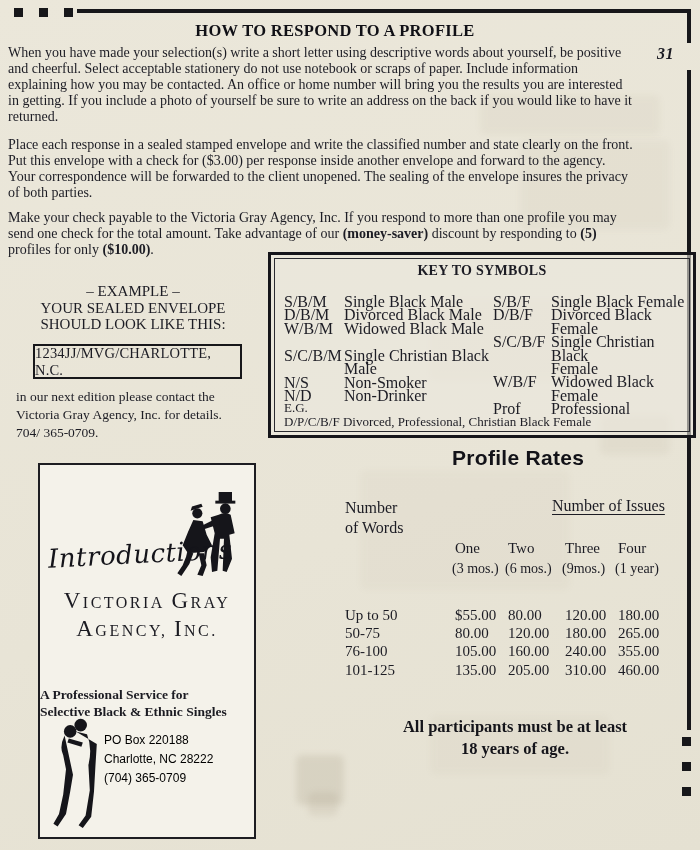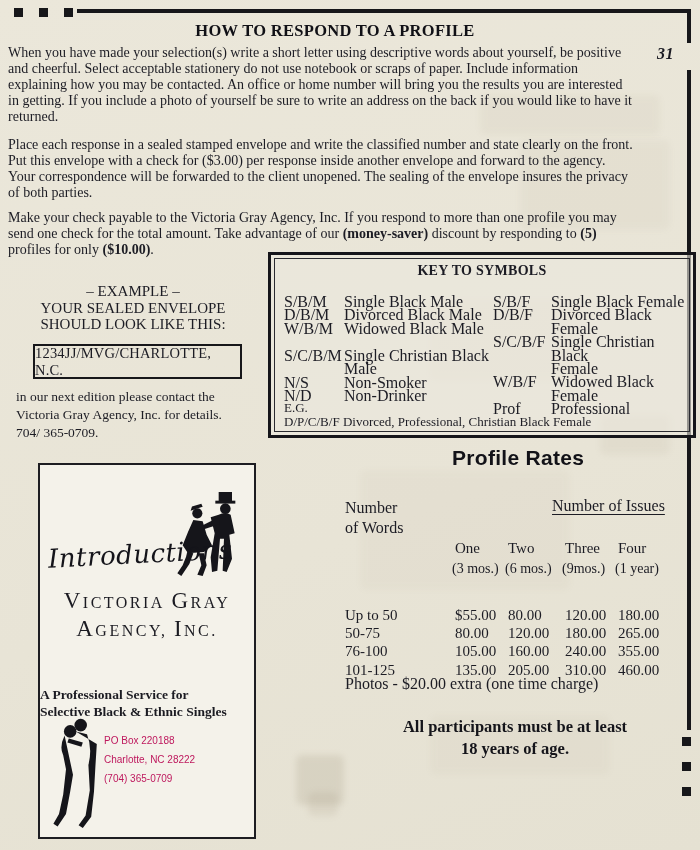--- a/index.html
+++ b/index.html
@@ -41,21 +41,21 @@
   .rg-data{top:606px;font-size:15px;line-height:18.2px;}
   .photos-note{position:absolute;left:345px;top:675px;font-size:16px;}
   .age-note{position:absolute;left:360px;top:716px;width:310px;text-align:center;font-weight:bold;font-size:16.5px;line-height:22px;color:#14141a;}
   
   .ad-box{position:absolute;left:38px;top:463px;width:214px;height:372px;background:#f4f2ea;border:2px solid #1d1d22;}
   .ad-script{position:absolute;left:8px;top:74px;font-family:"DejaVu Serif",serif;font-style:italic;font-size:26px;letter-spacing:.5px;transform:rotate(-3deg);color:#14141a;}
   .adname{position:absolute;left:0;width:100%;text-align:center;letter-spacing:2.5px;color:#1b1b22;}
   .adname .big{font-size:23px;}
   .adname .sm{font-size:16px;}
   .ad-tag{position:absolute;left:0;width:100%;text-align:left;font-size:13.5px;font-weight:bold;line-height:17px;color:#1b1b22;margin-top:21px;}
-  .ad-addr{position:absolute;left:64px;top:266px;font-family:"Liberation Sans",sans-serif;font-size:10px;line-height:19px;color:#be185d;}
+  .ad-addr{position:absolute;left:64px;top:266px;font-family:"Liberation Sans",sans-serif;font-size:12px;line-height:19px;color:#000000;}
   .couple-top{position:absolute;left:128px;top:26px;width:80px;height:90px;}
   .couple-bottom{position:absolute;left:12px;top:250px;width:56px;height:114px;}
 </style>
 </head>
 <body>
 
 <div class="page">
 
   <div class="smudge" style="left:480px;top:95px;width:180px;height:40px;opacity:.06;"></div>
   <div class="smudge" style="left:520px;top:140px;width:150px;height:90px;opacity:.05;"></div>
@@ -212,21 +212,20 @@
     <span>105.00</span>
     <span>160.00</span>
     <span>240.00</span>
     <span>355.00</span>
     <span>101-125</span>
     <span>135.00</span>
     <span>205.00</span>
     <span>310.00</span>
     <span>460.00</span>
   </div>
-  <div class="photos-note">Photos - $20.00 extra (one time charge)</div>
 
   <div class="age-note">
     <div>All participants must be at least</div>
     <div>18 years of age.</div>
   </div>
 
   <div class="ad-box">
     <svg class="couple-top" viewBox="0 0 60 66" xmlns="http://www.w3.org/2000/svg">
       <g fill="#15151a">
         <rect x="38" y="0" width="10" height="7"></rect>

